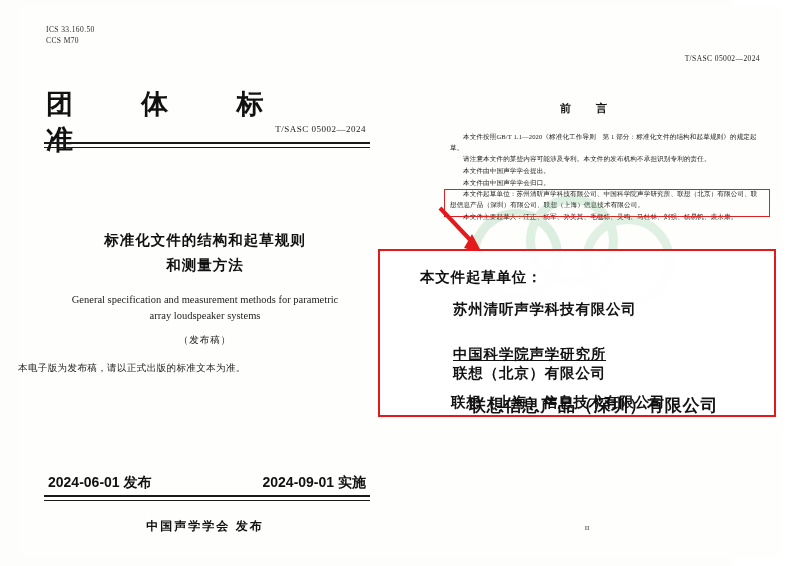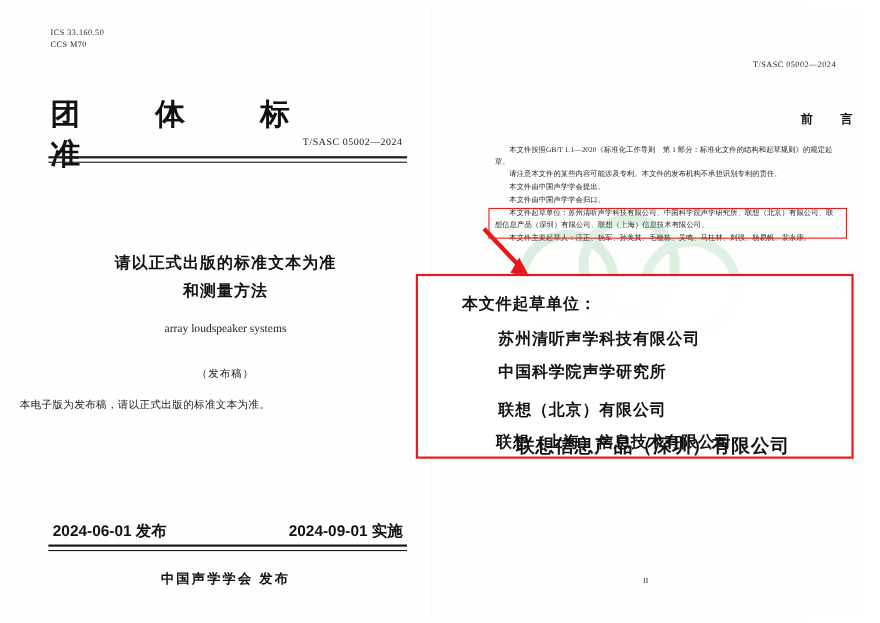--- a/index.html
+++ b/index.html
@@ -171,21 +171,21 @@
     right: 22px;
     top: 48px;
     font-size: 7.5px;
     letter-spacing: 0.4px;
     color: #222;
   }
   .r-heading {
     position: absolute;
     left: 0; right: 0;
     top: 95px;
-    text-align: right;
+    text-align: center;
     font-family: "Liberation Sans", sans-serif;
     font-weight: bold;
     font-size: 11px;
     letter-spacing: 7px;
     color: #111;
   }
   .r-body {
     position: absolute;
     left: 58px;
     right: 20px;
@@ -239,21 +239,21 @@
     font-family: "Liberation Sans", sans-serif;
     font-weight: bold;
     font-size: 14.5px;
     color: #121212;
     letter-spacing: 0.8px;
     line-height: 1;
     white-space: nowrap;
   }
   .cl1 { position: absolute; left: 12px;  top: 19px; margin-left: 28px; }
   .cl2 { position: absolute; left: 73px;  top: 51px; }
-  .cl3 { position: absolute; left: 73px;  top: 81px; }
+  .cl3 { position: absolute; left: 73px;  top: 96px; text-decoration: underline; }
   .cl4 { position: absolute; left: 73px;  top: 115px; }
   .cl5 { position: absolute; left: 73px;  top: 147px; font-size: 17px; top: 147px; padding-left: 16px; }
   .callout .cl5 { top: 146px; }
   .arrow {
     position: absolute;
     left: 434px;
     top: 206px;
     width: 60px;
     height: 48px;
   }
@@ -277,25 +277,26 @@
       <div>CCS M70</div>
     </div>
 
     <div class="std-title">团 体 标 准</div>
     <div class="std-code">T/SASC 05002—2024</div>
 
     <div class="hr-thick"></div>
     <div class="hr-thin"></div>
 
     <div class="cn-title">
-      <div>请以正式出版的标准文本为准</div>
+      <div>标准化文件的结构和起草规则</div>
       <div>和测量方法</div>
     </div>
 
     <div class="en-title">
+      <div>General specification and measurement methods for parametric</div>
       <div>array loudspeaker systems</div>
     </div>
 
     <div class="draft-mark">（发布稿）</div>
     <div class="e-note">本电子版为发布稿，请以正式出版的标准文本为准。</div>
 
     <div class="dates">
       <span>2024-06-01 发布</span>
       <span>2024-09-01 实施</span>
     </div>

